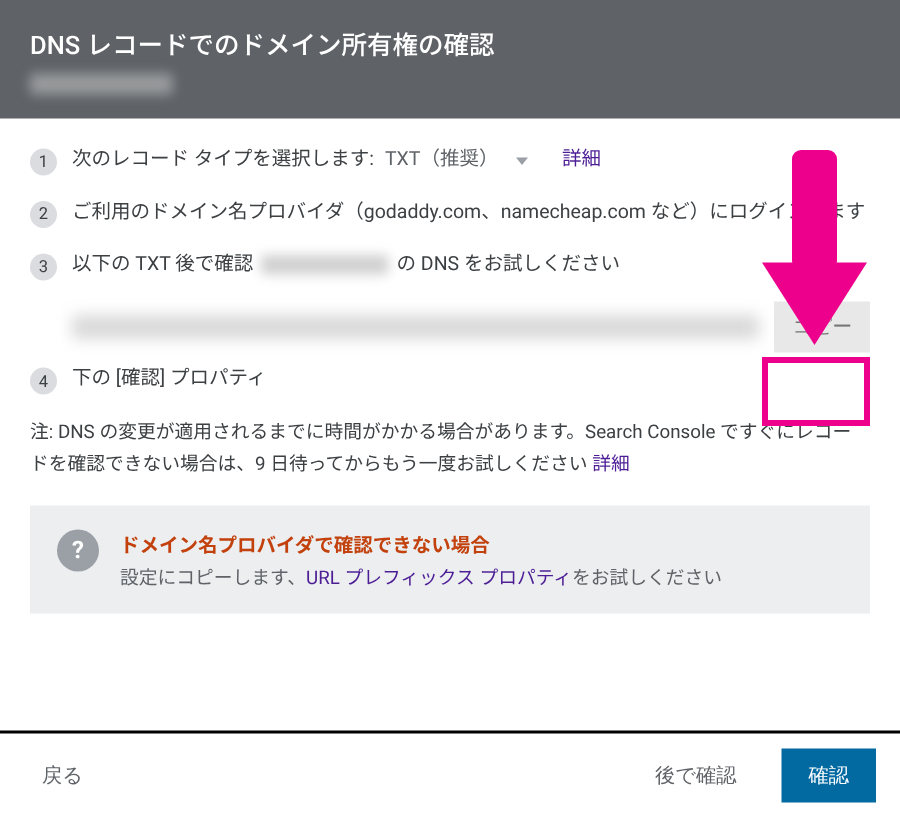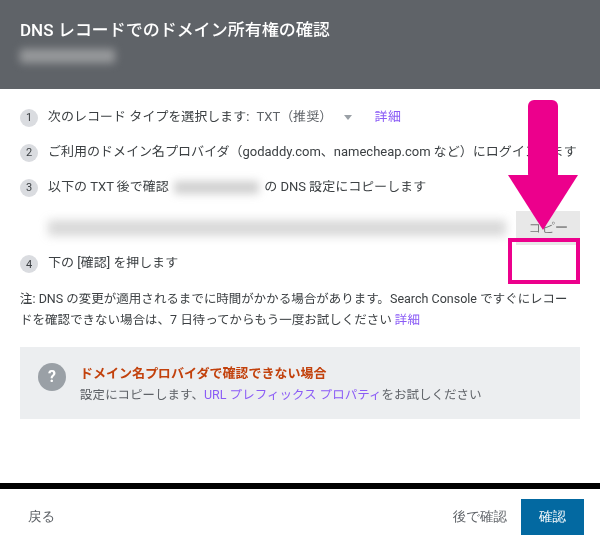--- a/index.html
+++ b/index.html
@@ -9,21 +9,21 @@
     height: 545px;
     background: #fff;
     color: #202124;
     font-size: 13px;
     position: relative;
     overflow: hidden;
   }
 
   .header {
     background: #5f6368;
-    padding: 16px 20px 26px;
+    padding: 16px 20px 16px;
   }
   .header-title {
     color: #fff;
     font-size: 17px;
     font-weight: 500;
   }
   .header-sub {
     margin-top: 8px;
     height: 14px;
     width: 95px;
@@ -65,21 +65,21 @@
   }
   .dropdown-arrow {
     width: 0; height: 0;
     border-left: 4px solid transparent;
     border-right: 4px solid transparent;
     border-top: 5px solid #9aa0a6;
     display: inline-block;
     margin-left: 4px;
   }
   .link {
-    color: #8b5cf6;
+    color: #4c1d95;
     text-decoration: none;
     cursor: pointer;
   }
 
   .blur-inline {
     display: inline-block;
     vertical-align: middle;
     height: 13px;
     width: 85px;
     filter: blur(4px);
@@ -153,25 +153,25 @@
     margin-bottom: 2px;
   }
   .info-text {
     color: #5f6368;
     font-size: 12.5px;
   }
 
   .footer {
     position: absolute;
     bottom: 0; left: 0; right: 0;
-    border-top: 6px solid #000000;
+    border-top: 2px solid #000000;
     display: flex;
     align-items: center;
     padding: 10px 16px;
-    gap: 2px;
+    gap: 18px;
     background: #fff;
   }
   .footer-spacer { flex: 1; }
   .btn-flat {
     background: none;
     border: none;
     color: #5f6368;
     font-size: 13.5px;
     padding: 8px 12px;
     cursor: pointer;
@@ -218,36 +218,36 @@
   <div class="step">
     <div class="step-num">2</div>
     <div class="step-text">ご利用のドメイン名プロバイダ（godaddy.com、namecheap.com など）にログインします</div>
   </div>
 
   <div class="step">
     <div class="step-num">3</div>
     <div class="step-text">
       <span>以下の TXT 後で確認</span>
       <span class="blur-inline"></span>
-      <span>の DNS 設定にコピーします</span>
+      <span>の DNS をお試しください</span>
     </div>
   </div>
 
   <div class="record-row">
     <div class="record-blur"></div>
     <button class="copy-btn">コピー</button>
   </div>
 
   <div class="step">
     <div class="step-num">4</div>
-    <div class="step-text">下の [確認] を押します</div>
+    <div class="step-text">下の [確認] プロパティ</div>
   </div>
 
   <div class="note">
-    <span>注: DNS の変更が適用されるまでに時間がかかる場合があります。Search Console ですぐにレコードを確認できない場合は、7 日待ってからもう一度お試しください</span>
+    <span>注: DNS の変更が適用されるまでに時間がかかる場合があります。Search Console ですぐにレコードを確認できない場合は、9 日待ってからもう一度お試しください</span>
     <span class="link">詳細</span>
   </div>
 
   <div class="info-box">
     <div class="info-icon">?</div>
     <div class="info-body">
       <div class="info-title">ドメイン名プロバイダで確認できない場合</div>
       <div class="info-text">
         <span>設定にコピーします、</span><span class="link">URL プレフィックス プロパティ</span><span>をお試しください</span>
       </div>

